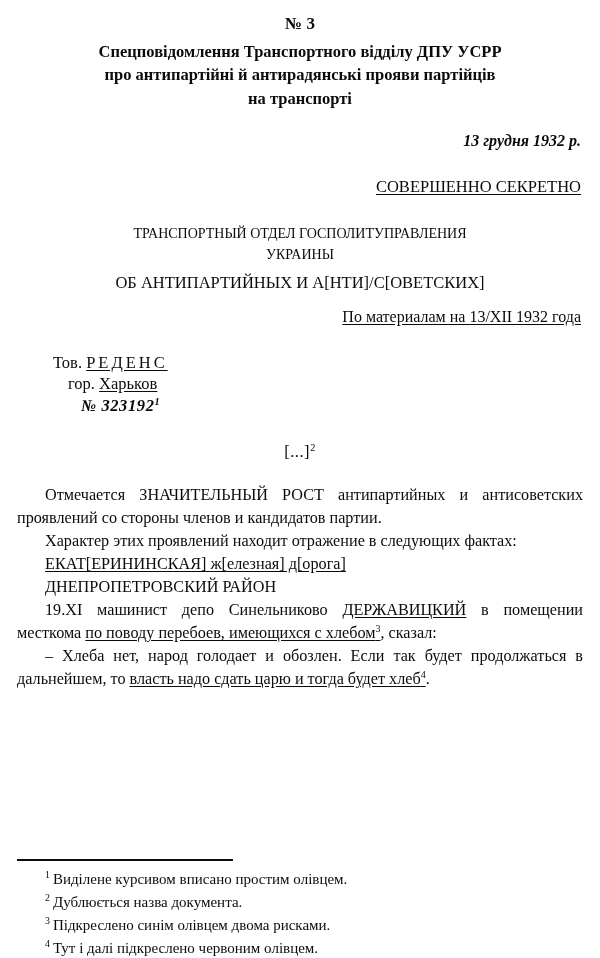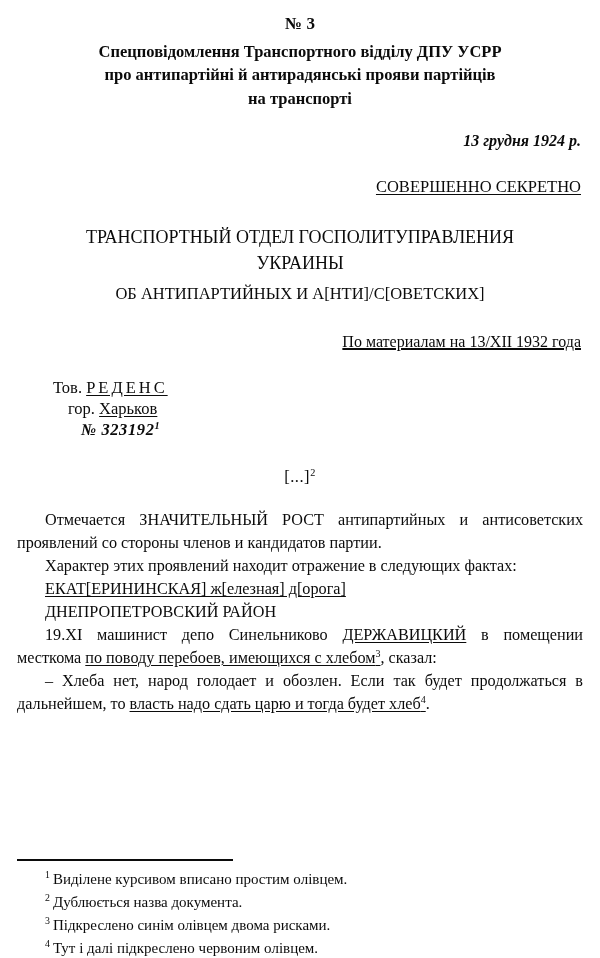--- a/index.html
+++ b/index.html
@@ -59,21 +59,21 @@
   }
   .secret-stamp .u {
     text-decoration: underline;
     text-underline-offset: 2px;
     margin-top: 20px;
   }
 
   
   .org-name {
     text-align: center;
-    font-size: 18px;
+    font-size: 14px;
     line-height: 1.45;
     margin-top: 27px;
   }
   .org-name .oline { display: block; }
 
   
   .report-title {
     text-align: center;
     font-size: 16.5px;
     margin-top: 28px;
@@ -89,23 +89,22 @@
     font-size: 16.5px;
     line-height: 1.34;
     margin-top: 7px;
   }
   .report-subtitle .sline { display: block; }
 
   
   .source-line {
     text-align: right;
     font-size: 16px;
-    margin-top: 27px;
+    margin-top: 14px;
     padding-right: 2px;
-    text-decoration: underline;
   }
   .source-line .u {
     text-decoration: underline;
     text-underline-offset: 2px;
   }
 
   
   .addressee {
     margin-top: 26px;
     margin-left: 36px;
@@ -206,21 +205,21 @@
 <div class="page">
 
   <div class="doc-number">№ 3</div>
 
   <div class="doc-heading">
     <span class="hline">Спецповідомлення Транспортного відділу ДПУ УСРР</span>
     <span class="hline">про антипартійні й антирадянські прояви партійців</span>
     <span class="hline">на транспорті</span>
   </div>
 
-  <div class="doc-date">13 грудня 1924 р.</div>
+  <div class="doc-date">13 грудня 1932 р.</div>
 
   <div class="secret-stamp">
     <span class="u">СОВЕРШЕННО СЕКРЕТНО</span>
   </div>
 
   <div class="org-name">
     <span class="oline">ТРАНСПОРТНЫЙ ОТДЕЛ ГОСПОЛИТУПРАВЛЕНИЯ</span>
     <span class="oline">УКРАИНЫ</span>
   </div>
 

